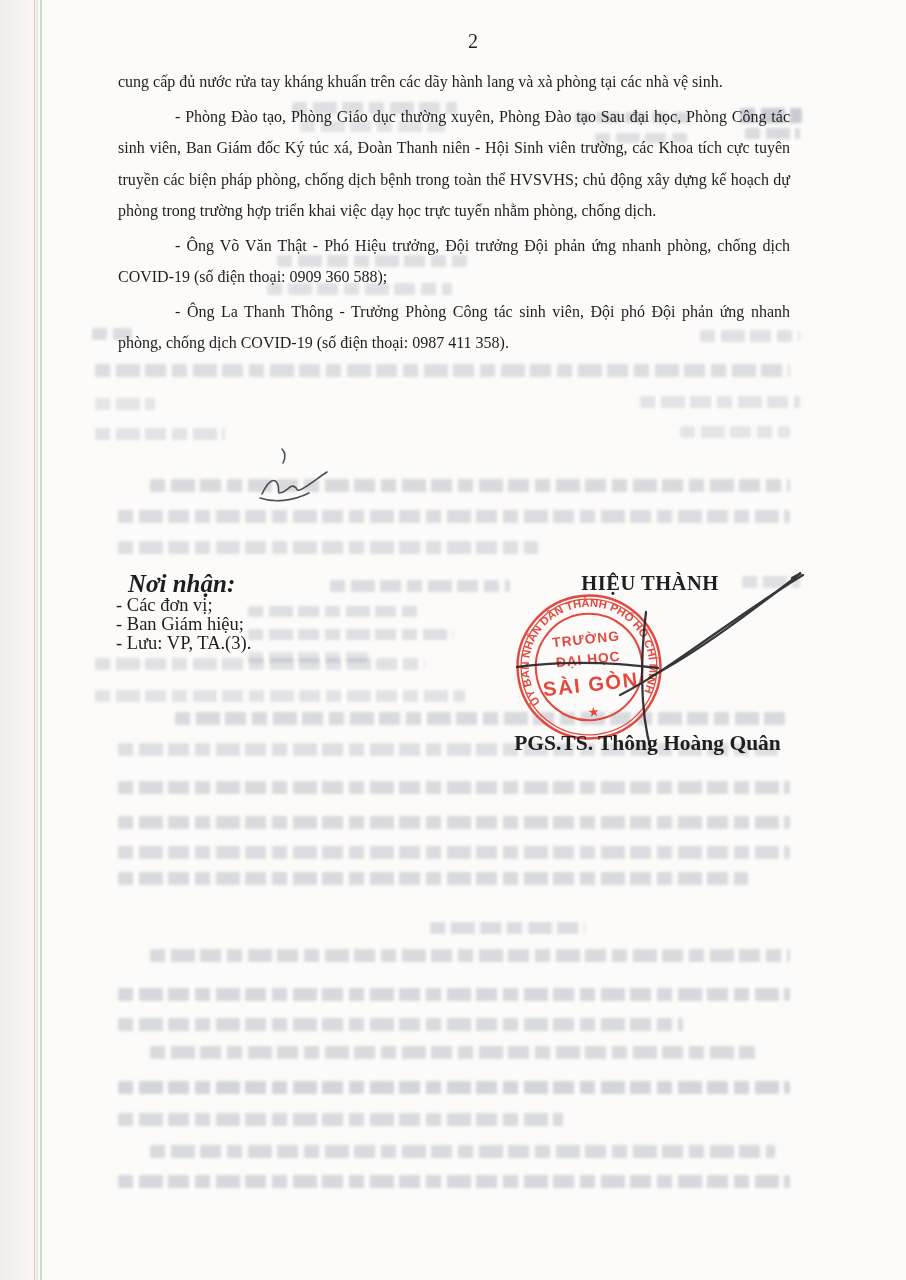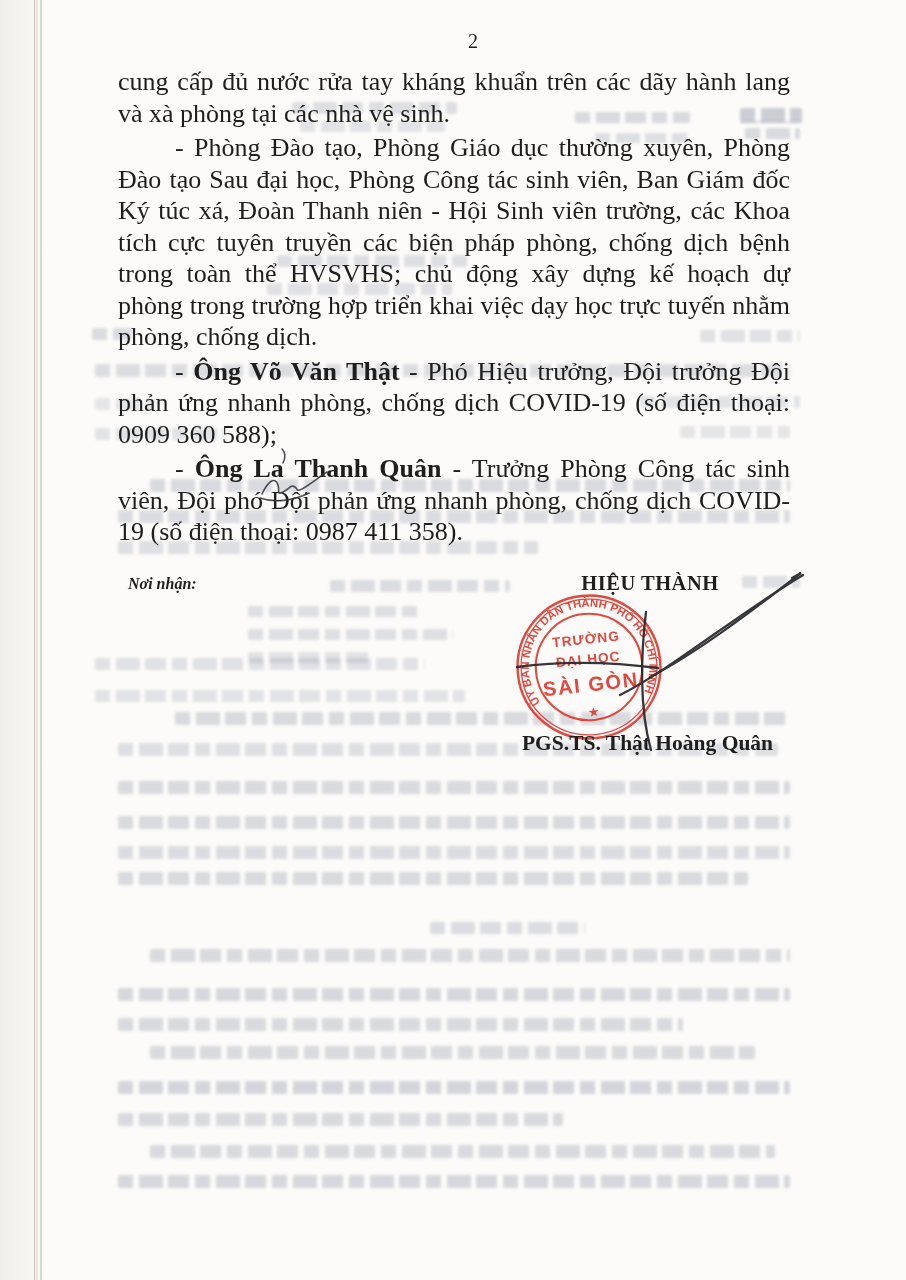--- a/index.html
+++ b/index.html
@@ -7,27 +7,27 @@
   .page{position:relative;width:906px;height:1280px;background:#fcfbf9;overflow:hidden;
         font-family:"Liberation Serif","DejaVu Serif",serif;color:#1e1e1e;}
   .left-band{position:absolute;left:0;top:0;bottom:0;width:48px;z-index:0;
         background:linear-gradient(90deg,#efeeeb 0,#f5f4f1 24px,rgba(252,251,249,0) 48px);}
   .vline{position:absolute;top:0;bottom:0;z-index:1;}
   .vline.pink{left:34px;width:1px;background:rgba(191,149,144,.55);}
   .vline.pale{left:36px;width:2px;background:rgba(214,211,203,.5);}
   .vline.green{left:40px;width:2px;background:rgba(173,204,168,.6);}
   .page-number{position:absolute;top:30px;left:140px;width:666px;text-align:center;
         font-size:20px;z-index:2;}
-  .body-text{position:absolute;left:118px;top:66px;width:672px;font-size:26px;
+  .body-text{position:absolute;left:118px;top:66px;width:672px;font-size:16px;
         line-height:31.5px;text-align:justify;z-index:2;}
   .para{margin:0 0 3px 0;}
   .para.indent{text-indent:57px;}
-  .para b{font-weight:bold;margin-top:15px;}
+  .para b{font-weight:normal;margin-top:15px;}
   .recipients{position:absolute;left:116px;top:574px;z-index:2;font-size:18.5px;line-height:19px;}
-  .recipients .title{font-weight:bold;font-style:italic;font-size:16px;margin:0 0 3px 12px;}
+  .recipients .title{font-weight:bold;font-style:italic;font-size:25px;margin:0 0 3px 12px;}
   .sig-title{position:absolute;left:552px;top:572px;width:196px;text-align:center;font-weight:bold;
         font-size:20.5px;letter-spacing:.5px;z-index:2;white-space:nowrap;}
   .signer{position:absolute;left:500px;top:731px;width:295px;text-align:center;font-weight:bold;
         font-size:21.5px;z-index:6;white-space:nowrap;}
   .stamp{position:absolute;left:513px;top:591px;width:152px;height:152px;z-index:4;opacity:.93;}
   .sig-ink{position:absolute;left:480px;top:558px;z-index:5;}
   .initial-ink{position:absolute;left:255px;top:440px;z-index:3;}
   .bleed-layer{position:absolute;inset:0;z-index:1;}
   .bleed{position:absolute;filter:blur(1.7px);border-radius:2px;
         background:repeating-linear-gradient(90deg,
@@ -90,33 +90,38 @@
       <div class="bleed" style="left: 150px; top: 1145px; width: 625px; height: 13px; opacity: 0.3;"></div>
       <div class="bleed" style="left: 118px; top: 1175px; width: 672px; height: 13px; opacity: 0.32;"></div>
     </div>
 
   <div class="page-number">2</div>
 
   <div class="body-text">
       <p class="para"><span>cung cấp đủ nước rửa tay kháng khuẩn trên các dãy hành lang và xà phòng tại các nhà vệ sinh.</span></p>
       <p class="para indent"><span>- Phòng Đào tạo, Phòng Giáo dục thường xuyên, Phòng Đào tạo Sau đại học, Phòng Công tác sinh viên, Ban Giám đốc Ký túc xá, Đoàn Thanh niên - Hội Sinh viên trường, các Khoa tích cực tuyên truyền các biện pháp phòng, chống dịch bệnh trong toàn thể HVSVHS; chủ động xây dựng kế hoạch dự phòng trong trường hợp triển khai việc dạy học trực tuyến nhằm phòng, chống dịch.</span></p>
       <p class="para indent"><span>- </span><b>Ông Võ Văn Thật</b><span> - Phó Hiệu trưởng, Đội trưởng Đội phản ứng nhanh phòng, chống dịch COVID-19 (số điện thoại: 0909 360 588);</span></p>
-      <p class="para indent"><span>- </span><b>Ông La Thanh Quân</b><span> - Trưởng Phòng Công tác sinh viên, Đội phó Đội phản ứng nhanh phòng, chống dịch COVID-19 (số điện thoại: 0987 411 358).</span></p>
+      <p class="para indent"><span>- </span><b>Ông La Thanh Thông</b><span> - Trưởng Phòng Công tác sinh viên, Đội phó Đội phản ứng nhanh phòng, chống dịch COVID-19 (số điện thoại: 0987 411 358).</span></p>
     </div>
 
   <svg class="initial-ink" width="110" height="70" viewBox="0 0 110 70">
     <g fill="none" stroke="#33343a" stroke-width="1.6" stroke-linecap="round" opacity="0.85">
       <path d="M27,9 c4,4 3,10 1,14"></path>
       <path d="M7,54 c6,-13 13,-18 16,-9 c2,6 -2,10 5,7 c6,-3 8,-8 12,-5 c3,2 1,5 7,2 c9,-5 17,-12 25,-17"></path>
       <path d="M5,58 c14,5 33,3 49,-5"></path>
     </g>
   </svg>
 
   <div class="recipients">
     <div class="title">Nơi nhận:</div>
+    <div>
+        <div>- Các đơn vị;</div>
+        <div>- Ban Giám hiệu;</div>
+        <div>- Lưu: VP, TA.(3).</div>
+      </div>
   </div>
 
   <div class="sig-title">HIỆU THÀNH</div>
 
   <svg class="stamp" width="152" height="152" viewBox="0 0 150 150">
     <g transform="rotate(-6 75 75)">
       <circle cx="75" cy="75" r="70.5" stroke-width="2.4"></circle>
       <circle cx="75" cy="75" r="67" stroke-width="1.2"></circle>
       <circle cx="75" cy="75" r="52.5" stroke-width="2"></circle>
       <path id="ringArc" d="M 23.47,104.75 A 59.5,59.5 0 1 1 126.53,104.75" fill="none"></path>
@@ -132,15 +137,15 @@
 
   <svg class="sig-ink" width="340" height="215" viewBox="0 0 340 215">
     <g fill="none" stroke="#26272b" stroke-width="2.3" stroke-linecap="round" opacity="0.92">
       <path d="M37,109 C75,104 125,103 178,110"></path>
       <path d="M140,137 C190,112 252,60 323,17"></path>
       <path d="M170,119 C215,96 272,53 321,15 l-9,5"></path>
       <path d="M166,54 C161,95 159,150 171,192"></path>
     </g>
   </svg>
 
-  <div class="signer">PGS.TS. Thật Hoàng Quân</div>
+  <div class="signer">PGS.TS. Thông Hoàng Quân</div>
 
 </div>
 
 </body></html>

